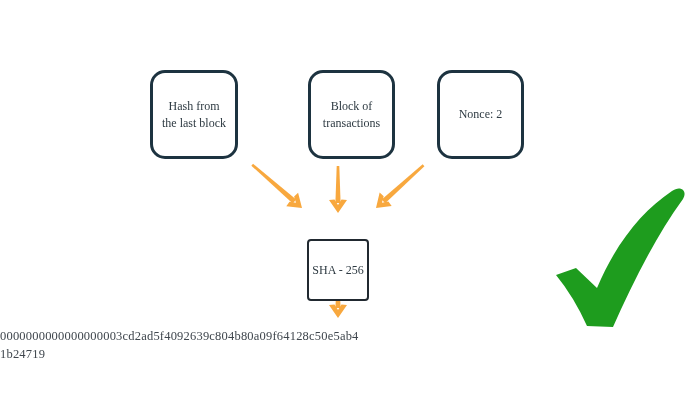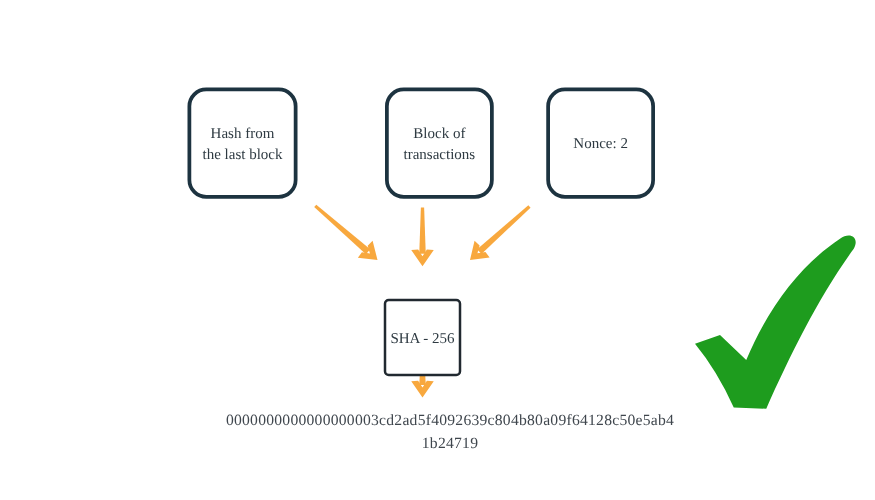--- a/index.html
+++ b/index.html
@@ -40,24 +40,24 @@
   .box-sha .label { white-space: nowrap; font-size: 12px; }
   .arrows-layer {
     position: absolute;
     left: 0; top: 0;
     width: 700px; height: 400px;
     pointer-events: none;
   }
   .arrow { fill: var(--arrow, #f8a83e); }
   .output-hash {
     position: absolute;
-    left: 20px;
+    left: 0;
     top: 327px;
     width: 680px;
-    text-align: center;
+    text-align: left;
     white-space: pre-line;
     font-size: 12.5px;
     line-height: 18px;
     letter-spacing: 0.2px;
     color: var(--hash-text, #3f464d);
   }
   .checkmark {
     position: absolute;
     left: 543px; top: 180px;
     width: 155px; height: 168px;

